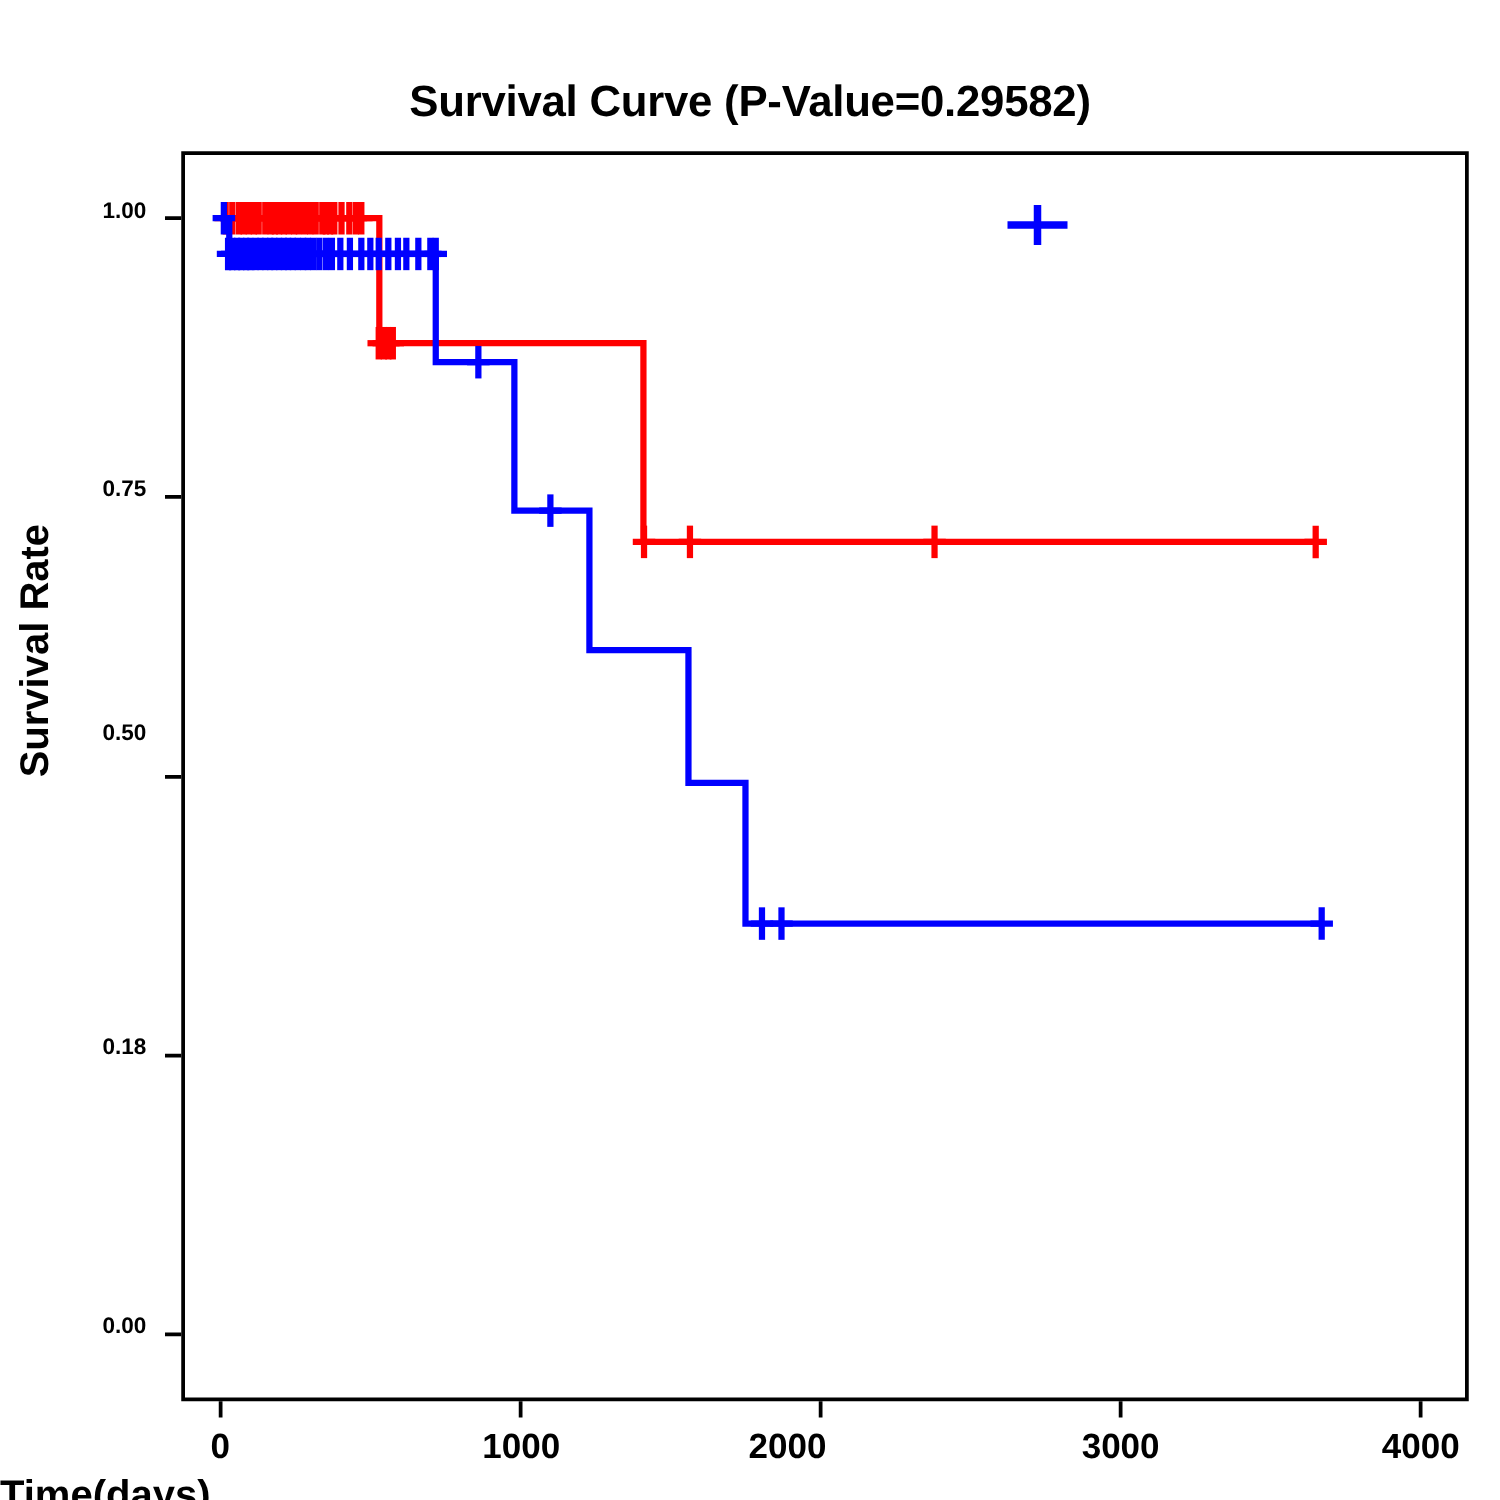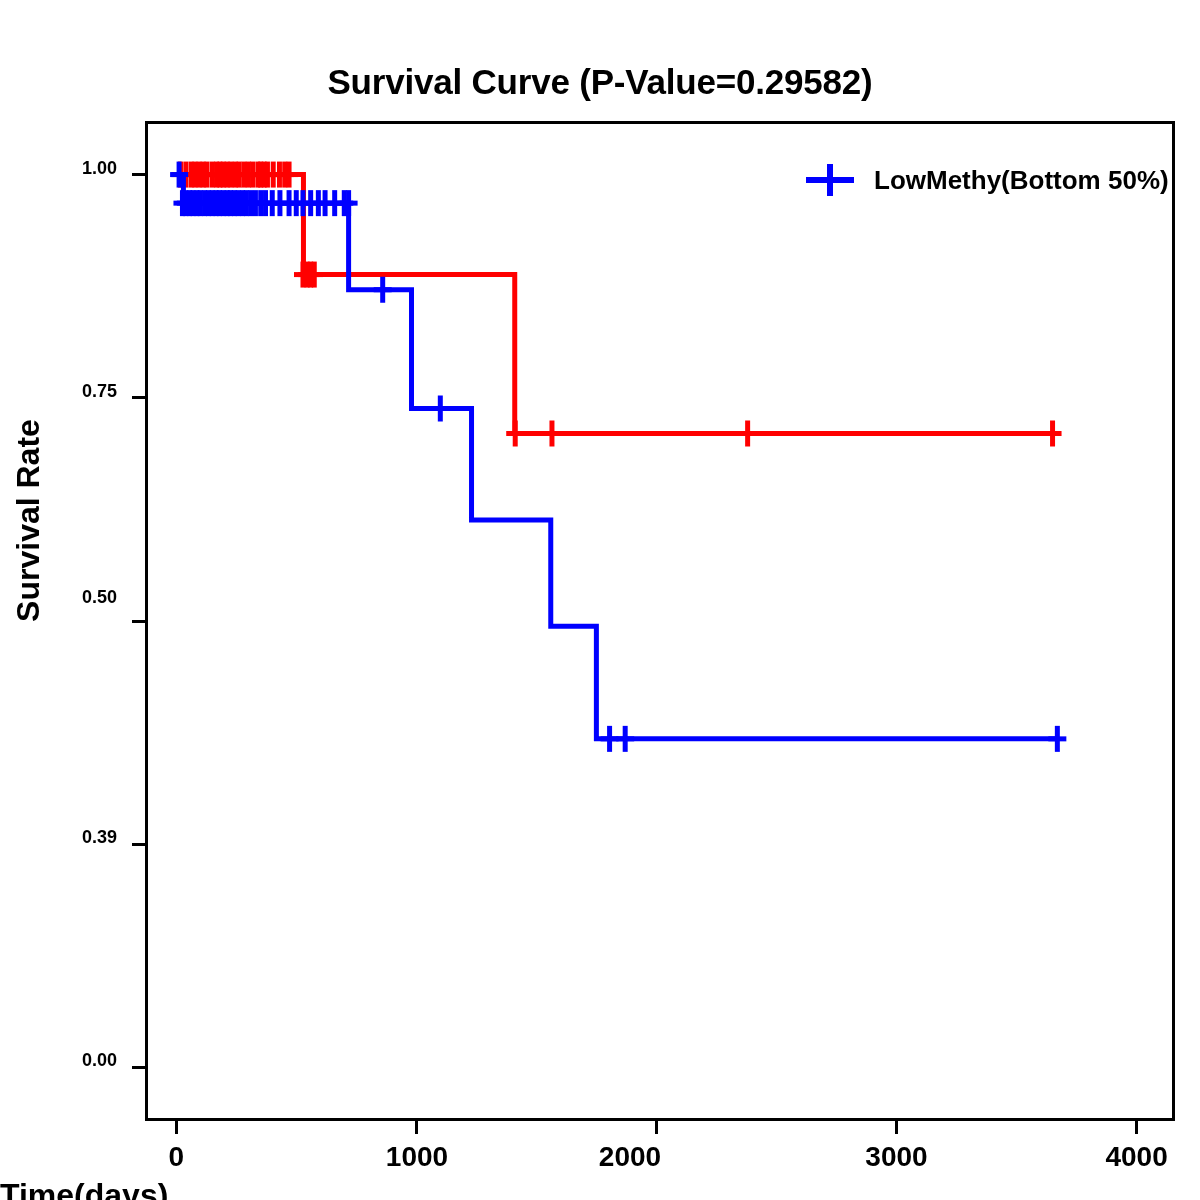--- a/index.html
+++ b/index.html
@@ -307,23 +307,23 @@
           <line x1="903.35" y1="617.86" x2="921.35" y2="617.86" stroke="#0000FF" stroke-width="5"></line>
           <line x1="912.35" y1="604.86" x2="912.35" y2="630.86" stroke="#0000FF" stroke-width="5"></line>
         </g>
       </svg>
   </div>
 
   <div id="yticks">
       <div class="ytick-mark" style="left: 132px; top: 1021.93px;"></div>
       <div class="ytick-label" style="left: 27px; top: 1006.43px;">0.00</div>
       <div class="ytick-mark" style="left: 132px; top: 798.714px;"></div>
-      <div class="ytick-label" style="left: 27px; top: 783.214px;">0.39</div>
+      <div class="ytick-label" style="left: 27px; top: 783.214px;">0.18</div>
       <div class="ytick-mark" style="left: 132px; top: 575.5px;"></div>
-      <div class="ytick-label" style="left: 27px; top: 543px;">0.50</div>
+      <div class="ytick-label" style="left: 27px; top: 532px;">0.50</div>
       <div class="ytick-mark" style="left: 132px; top: 352.286px;"></div>
       <div class="ytick-label" style="left: 27px; top: 336.786px;">0.75</div>
       <div class="ytick-mark" style="left: 132px; top: 129.071px;"></div>
       <div class="ytick-label" style="left: 27px; top: 113.571px;">1.00</div>
     </div>
   <div id="xticks">
       <div class="xtick-mark" style="left: 174.712px; top: 1077px;"></div>
       <div class="xtick-label" style="left: 116.212px; top: 1097px;">0</div>
       <div class="xtick-mark" style="left: 414.805px; top: 1077px;"></div>
       <div class="xtick-label" style="left: 357px; top: 1097px;">1000</div>
@@ -336,17 +336,16 @@
     </div>
 
   <div id="xlabel">Time(days)</div>
 
   <div id="legend">
     <div class="legend-row">
       <span class="legend-mark">
         <span class="hbar" style="background: rgb(0, 0, 255);"></span>
         <span class="vbar" style="background: rgb(0, 0, 255);"></span>
       </span>
-      <span class="legend-text">LowMethy(Bottom 50%)</span>
     </div>
   </div>
 
 </div>
 
 </body></html>

